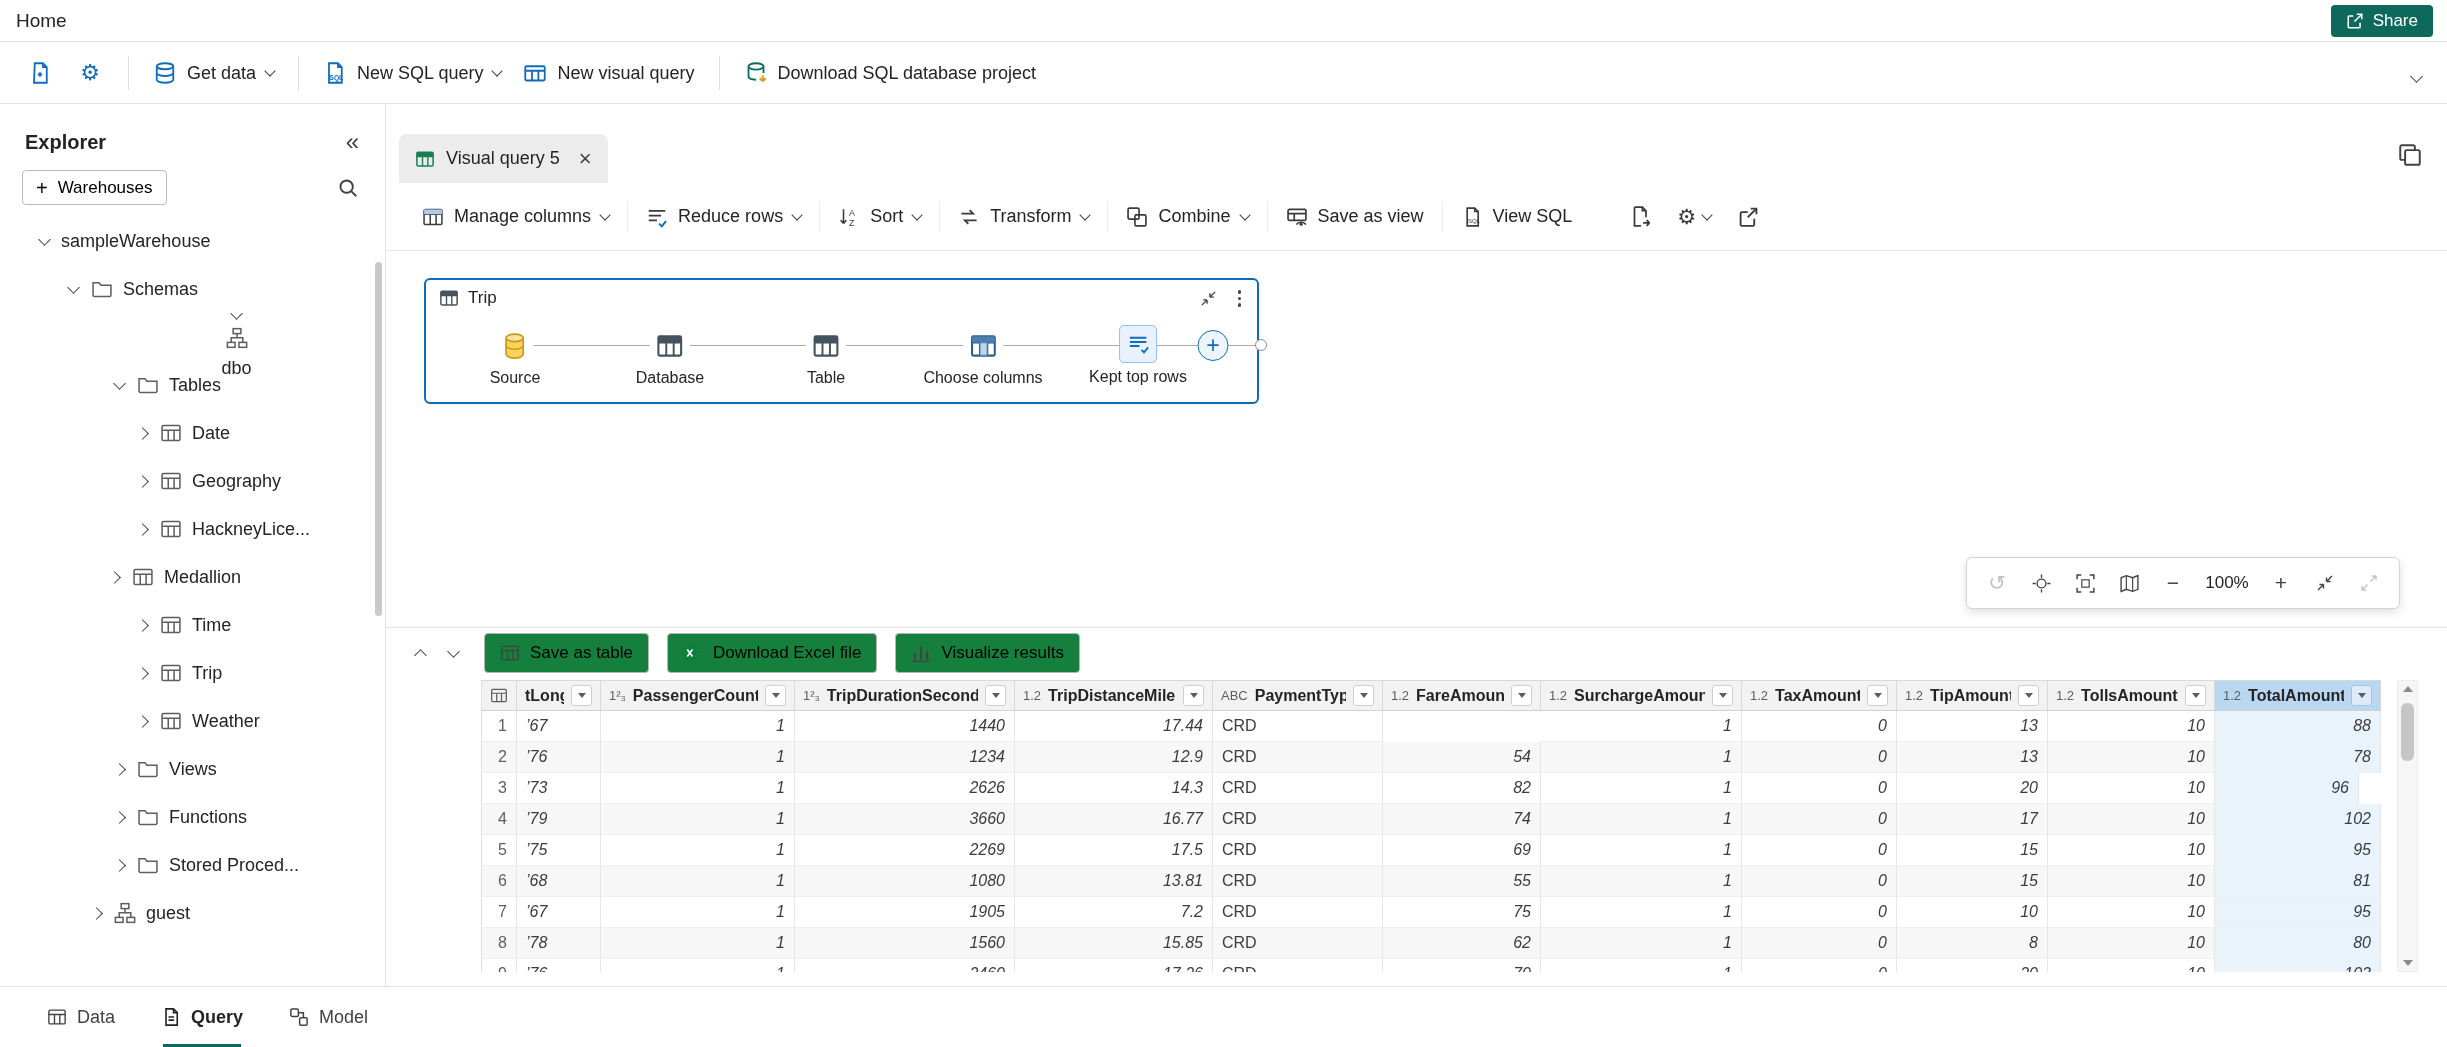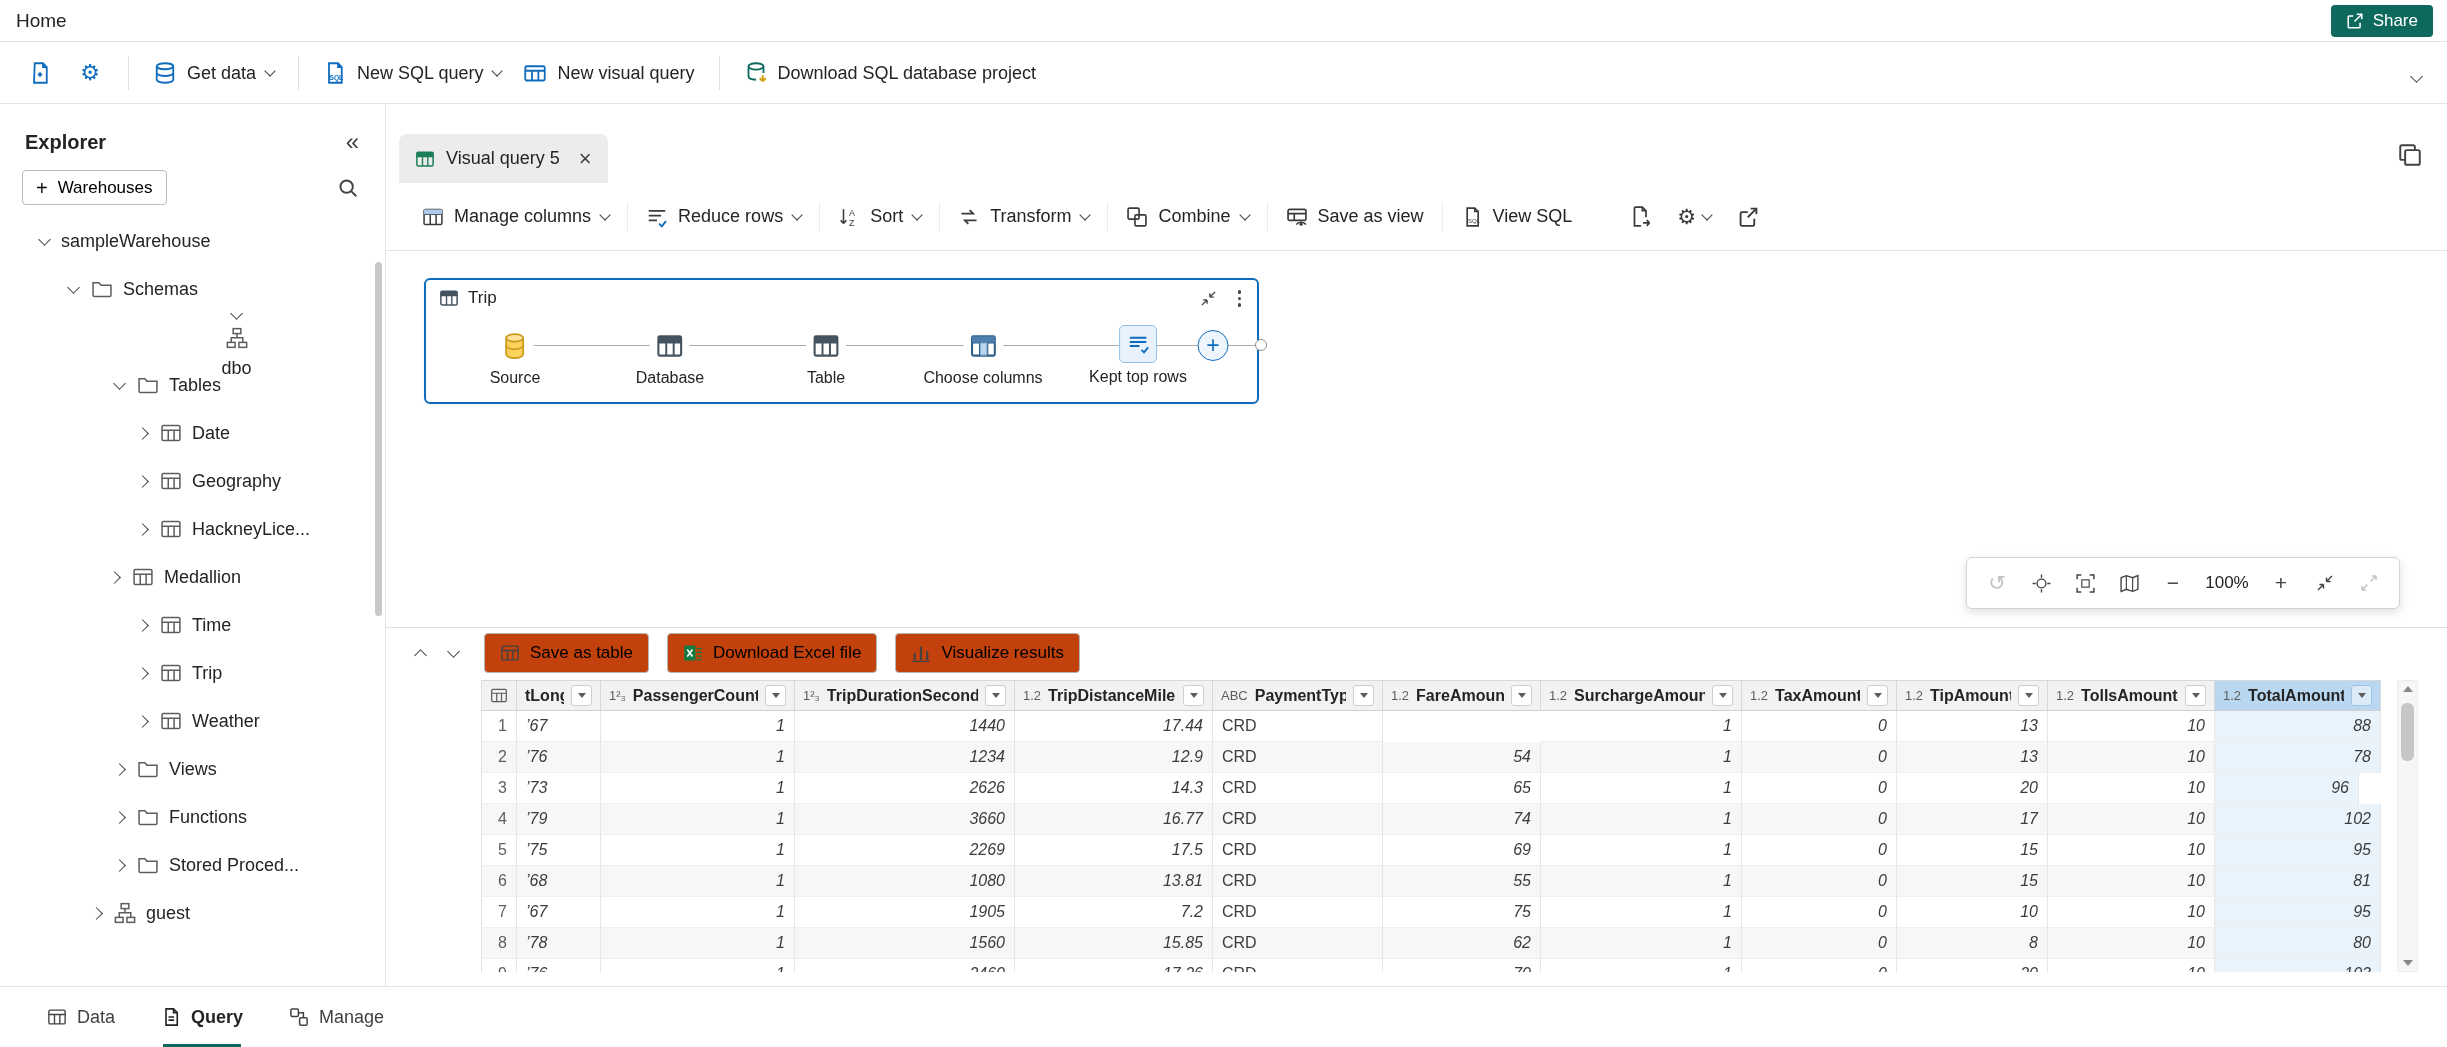--- a/index.html
+++ b/index.html
@@ -89,21 +89,21 @@
            background:#fff;border:1px solid #d4d4d4;border-radius:6px;box-shadow:0 3px 10px rgba(0,0,0,.13);}
   .zb-btn{width:44px;height:44px;display:flex;align-items:center;justify-content:center;font-size:21px;color:#424242;}
   .zb-btn.disabled{color:#c2c2c2;}
   .zb-zoom{width:64px;text-align:center;font-size:17px;}
 
   
   #results{position:absolute;left:0;right:0;top:523px;bottom:0;border-top:1px solid #e0e0e0;background:#fff;}
   .res-bar{height:50px;display:flex;align-items:center;padding-left:30px;gap:18px;}
   .res-chevs{display:flex;gap:24px;margin-right:8px;align-items:center;}
   .res-btn{display:flex;align-items:center;gap:10px;height:40px;padding:0 15px;border:1px solid #b7b5b3;
-           border-radius:4px;font-size:17px;background:#c2410c;font-family:inherit;white-space:nowrap;}
+           border-radius:4px;font-size:17px;background:#15803d;font-family:inherit;white-space:nowrap;}
 
   .gridwrap{position:absolute;left:95px;top:52px;width:1900px;height:292px;overflow:hidden;font-size:16px;}
   .ghead{display:flex;height:31px;}
   .gh{background:#f2f2f2;border-top:1px solid #d8d8d8;border-right:1px solid #d8d8d8;border-bottom:1px solid #d0d0d0;
       display:flex;align-items:center;gap:7px;padding:0 8px;box-sizing:border-box;font-weight:bold;
       white-space:nowrap;overflow:hidden;flex:none;}
   .gh:first-child,.gc:first-child{border-left:1px solid #e0e0e0;}
   .gh.sel{background:#b9d7f1;}
   .gh .glyph{font-weight:normal;font-size:13px;color:#5d5d5d;flex:none;}
   .gh .lbl{overflow:hidden;text-overflow:clip;}
@@ -833,21 +833,21 @@
             <div class="gc right it" style="width: 167px;">10</div>
             <div class="gc right it selcol" style="width: 166px;">78</div>
           </div>
           <div class="grow">
             <div class="gc rnum" style="width: 36px;">3</div>
             <div class="gc it" style="width: 84px;">’73</div>
             <div class="gc right it" style="width: 194px;">1</div>
             <div class="gc right it" style="width: 220px;">2626</div>
             <div class="gc right it" style="width: 198px;">14.3</div>
             <div class="gc" style="width: 170px;">CRD</div>
-            <div class="gc right it" style="width: 158px;">65</div>
+            <div class="gc right it" style="width: 158px;">82</div>
             <div class="gc right it" style="width: 201px;">1</div>
             <div class="gc right it" style="width: 155px;">0</div>
             <div class="gc right it" style="width: 151px;">20</div>
             <div class="gc right it" style="width: 167px;">10</div>
             <div class="gc right it selcol" style="width: 144px;">96</div>
           </div>
           <div class="grow">
             <div class="gc rnum" style="width: 36px;">4</div>
             <div class="gc it" style="width: 84px;">’79</div>
             <div class="gc right it" style="width: 194px;">1</div>
@@ -963,15 +963,15 @@
     <span>Query</span>
   </span>
   <span class="bb-tab">
     <svg width="20" height="20" viewBox="0 0 16 16">
         <g fill="none" stroke="#424242" stroke-width="1.2">
           <rect x="1.5" y="1.5" width="6" height="6" rx="1"></rect>
           <rect x="8.5" y="8.5" width="6" height="6" rx="1"></rect>
           <path d="M7.5 4.5h4v4"></path>
         </g>
       </svg>
-    <span>Manage</span>
+    <span>Model</span>
   </span>
 </div>
 
 </body></html>

